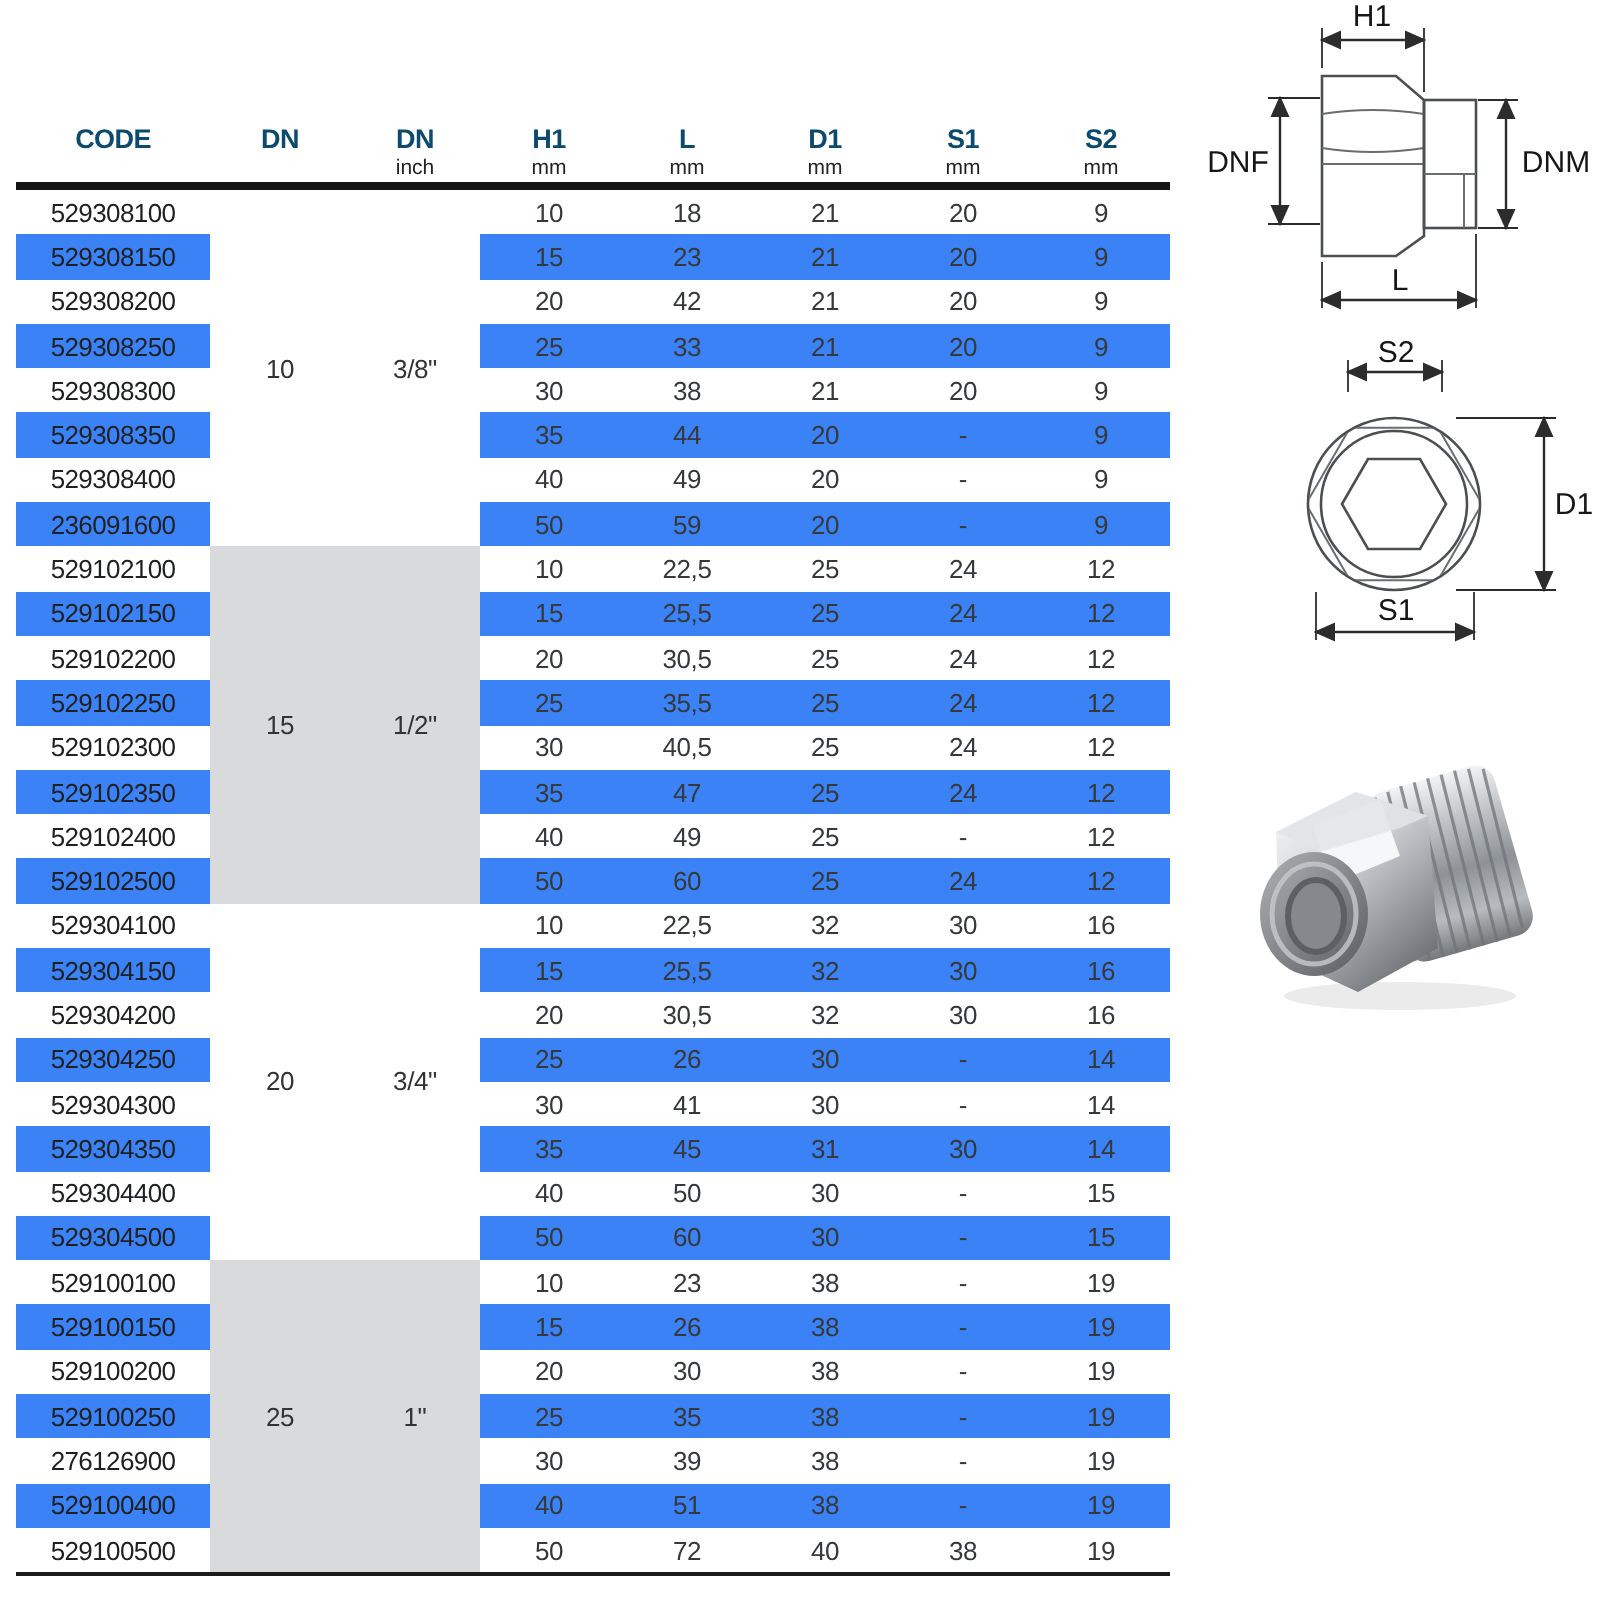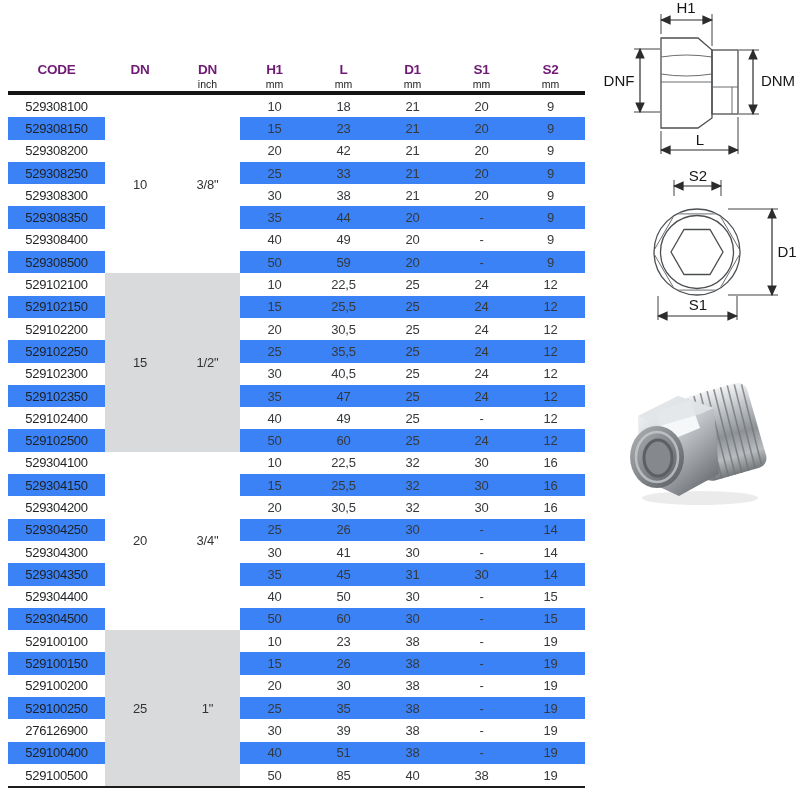--- a/index.html
+++ b/index.html
@@ -3,21 +3,21 @@
 <meta charset="utf-8">
 <style>
   * { margin:0; padding:0; box-sizing:border-box; }
   html,body { width:800px; height:800px; background:#ffffff; font-family:"Liberation Sans", sans-serif; overflow:hidden; }
   #stage { position:relative; width:800px; height:800px; background:#fff; }
 
   
   #spec-table { position:absolute; left:8px; top:50px; width:577px; }
   #thead { display:flex; height:41px; }
   .hcell { display:flex; flex-direction:column; justify-content:flex-end; text-align:center; }
-  .hlabel { font-weight:bold; font-size:13.5px; color:#701a75; letter-spacing:-0.3px; line-height:16px; }
+  .hlabel { font-weight:bold; font-size:13.5px; color:#0c4a6e; letter-spacing:-0.3px; line-height:16px; }
   .hsub { font-size:10.5px; color:#222; line-height:13px; height:13px; }
   .hrule { height:4px; background:#141414; }
   .brule { height:2px; background:#1c1c1c; }
 
   .trow { display:flex; height:22.3px; }
   .ccode, .dcell, .gspacer { display:flex; align-items:center; justify-content:center; }
   .ccode { width:97px; font-weight:normal; font-size:13px; color:#1e2022; letter-spacing:-0.3px; }
   .gspacer { width:135px; }
   .dwrap { display:flex; width:345px; }
   .dcell { width:69px; font-size:13px; color:#36393b; letter-spacing:-0.2px; }
@@ -154,21 +154,21 @@
           <div class="gspacer"></div>
           <div class="dwrap">
             <div class="dcell">40</div>
             <div class="dcell">49</div>
             <div class="dcell">20</div>
             <div class="dcell">-</div>
             <div class="dcell">9</div>
           </div>
         </div>
         <div class="trow stripe">
-          <div class="ccode">529308500</div>
+          <div class="ccode">236091600</div>
           <div class="gspacer"></div>
           <div class="dwrap">
             <div class="dcell">50</div>
             <div class="dcell">59</div>
             <div class="dcell">20</div>
             <div class="dcell">-</div>
             <div class="dcell">9</div>
           </div>
         </div>
         <div class="trow">
@@ -411,21 +411,21 @@
             <div class="dcell">38</div>
             <div class="dcell">-</div>
             <div class="dcell">19</div>
           </div>
         </div>
         <div class="trow">
           <div class="ccode">529100500</div>
           <div class="gspacer gray"></div>
           <div class="dwrap">
             <div class="dcell">50</div>
-            <div class="dcell">85</div>
+            <div class="dcell">72</div>
             <div class="dcell">40</div>
             <div class="dcell">38</div>
             <div class="dcell">19</div>
           </div>
         </div>
       </div>
     <div class="brule"></div>
     <div id="gover">
         <div class="glabel dn" style="top: 123.05px;">10</div>
         <div class="glabel inch" style="top: 123.05px;">3/8"</div>

